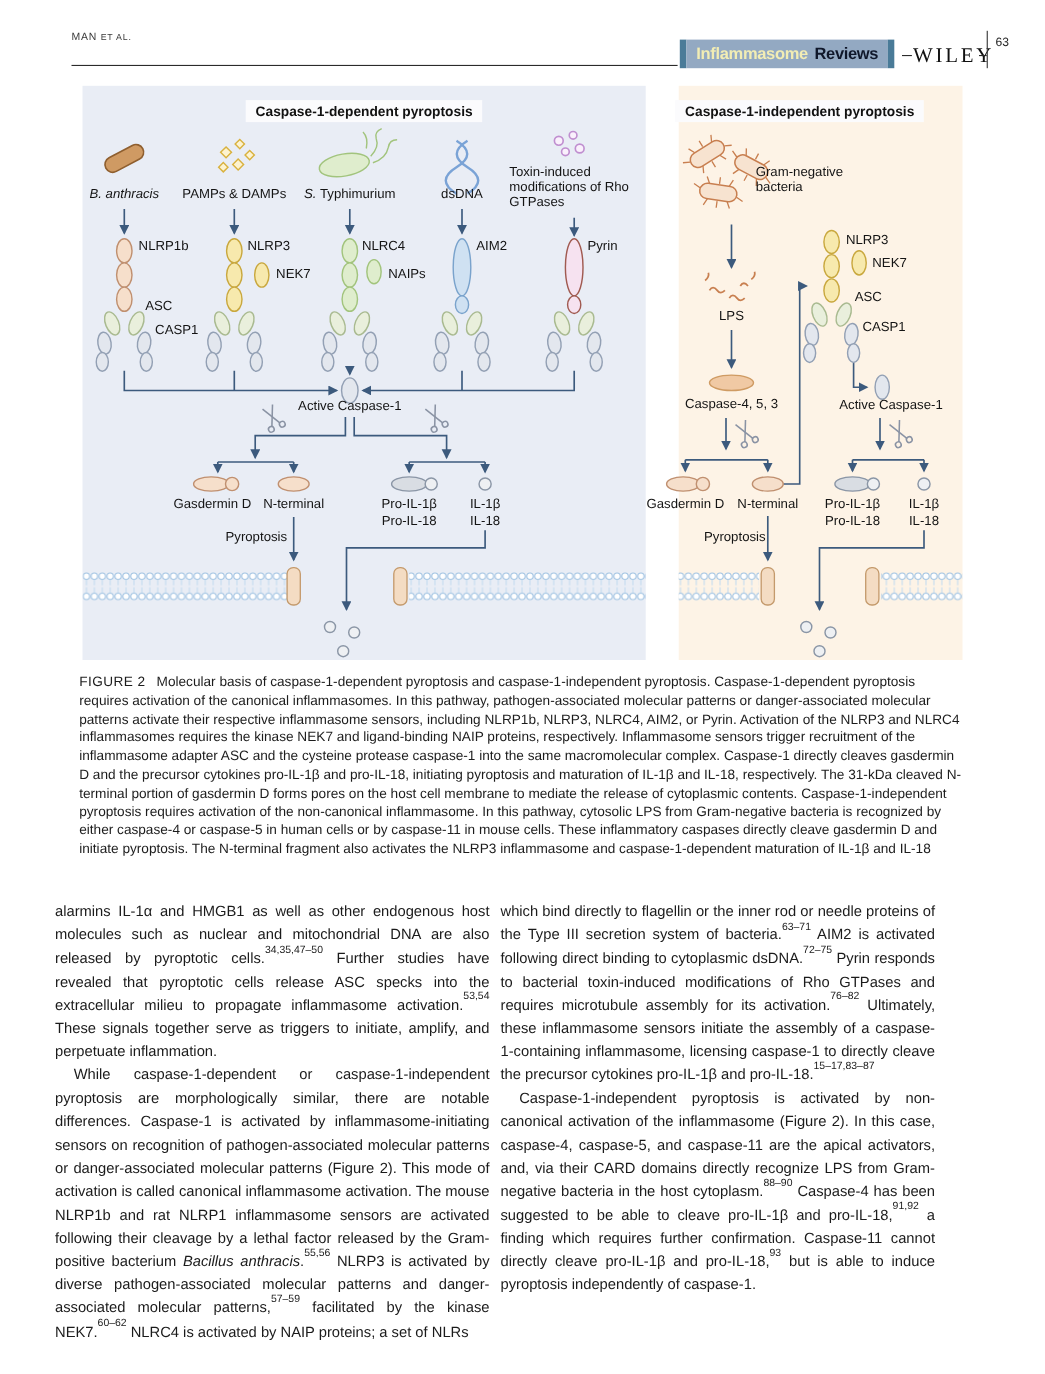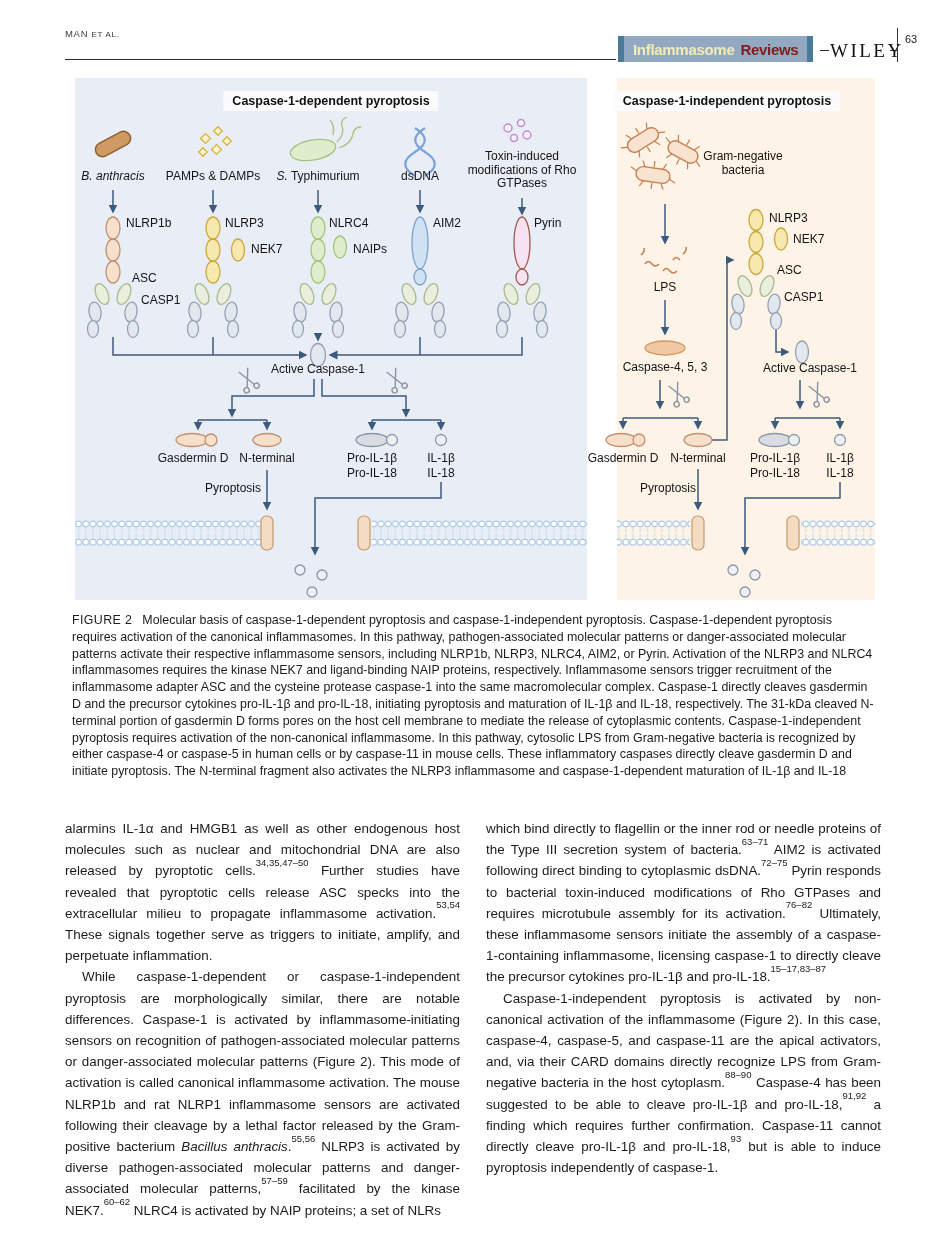--- a/index.html
+++ b/index.html
@@ -7,34 +7,34 @@
         font-family:"Liberation Sans",sans-serif;color:#1b1b1b;overflow:hidden}
 
   
   .runhead{position:absolute;left:65px;top:28px;font-size:9.5px;letter-spacing:.7px;color:#3a3a3a}
   .runhead .sc{font-size:8px}
   .rule{position:absolute;background:#2b2b2b;height:1.2px}
   .jlogo{position:absolute;left:618px;top:36px;height:26px;display:flex}
   .jbar{width:6px;background:#4a7b98}
   .jpanel{background:#93a9c2;display:flex;align-items:center;padding:0 9px}
   .jword1{color:#f2edb4;font-weight:bold;font-size:15px;letter-spacing:-.3px}
-  .jword2{color:#7f1d1d;font-weight:bold;font-size:15px;letter-spacing:-.3px;margin-left:6px}
+  .jword2{color:#0f172a;font-weight:bold;font-size:15px;letter-spacing:-.3px;margin-left:6px}
   .wiley{position:absolute;left:830px;top:40px;font-family:"Liberation Serif",serif;
          font-size:19px;letter-spacing:2.5px;color:#111}
   .pageno{position:absolute;left:905px;top:33px;font-size:11px;color:#222}
   .vbar{position:absolute;left:897px;top:28px;width:1px;height:34px;background:#333}
 
   
   .fig{position:absolute;left:75px;top:78px;width:800px;height:644px}
   .pl,.pr{position:absolute;top:0;height:522px}
   .pl{left:0;width:512px;background:#e9edf5}
   .pr{left:542px;width:258px;background:#fdf3e6}
   .fig svg{position:absolute;left:0;top:0}
   .fl{position:absolute;font-size:12px;line-height:13.5px;color:#141414;white-space:nowrap}
-  .ctr{transform:translateX(-50%);text-align:center}
+  .ctr{transform:translateX(-50%);text-align:left}
   .ml{white-space:normal}
   .it{font-style:italic}
   .ftl{position:absolute;transform:translateX(-50%);background:#fbfbfd;font-weight:bold;
        font-size:12.5px;padding:3px 9px;white-space:nowrap;color:#111}
   .nav{stroke:#3c5a7d;stroke-width:1.5;fill:none}
   .asc{fill:#e9efdc;stroke:#a9ba90;stroke-width:1.3}
   .c1{fill:#e3e7ee;stroke:#93a0b4;stroke-width:1.3}
   .tan{fill:#f6dfcb;stroke:#c09070;stroke-width:1.3}
   .yel{fill:#f7e9ad;stroke:#c9a83f;stroke-width:1.3}
   .grn{fill:#dfedcd;stroke:#a2c47d;stroke-width:1.3}
@@ -44,21 +44,21 @@
   .circ{fill:#eef0f3;stroke:#8b96a6;stroke-width:1.3}
   .pore{fill:#f4dcc3;stroke:#c49a6c;stroke-width:1.2}
   .scis{stroke:#8a93a4;stroke-width:1.4;fill:none}
 
   
   .caption{position:absolute;left:72px;top:612px;width:806px;font-size:12.4px;
            line-height:16.8px;color:#1c1c1c;text-align:left}
   .caplabel{font-weight:normal;letter-spacing:.4px;margin-right:10px}
 
   
-  .cols{position:absolute;left:65px;top:818px;width:816px;display:flex;gap:26px}
+  .cols{position:absolute;left:50px;top:818px;width:816px;display:flex;gap:10px}
   .col{width:395px;font-size:13.4px;line-height:21.2px;text-align:justify}
   .bp{margin:0}
   .indent{text-indent:17px}
   sup.ref{font-size:9.5px;line-height:0;position:relative;top:-4px;letter-spacing:0}
 </style>
 </head>
 <body>
 
 <div class="page">
 

